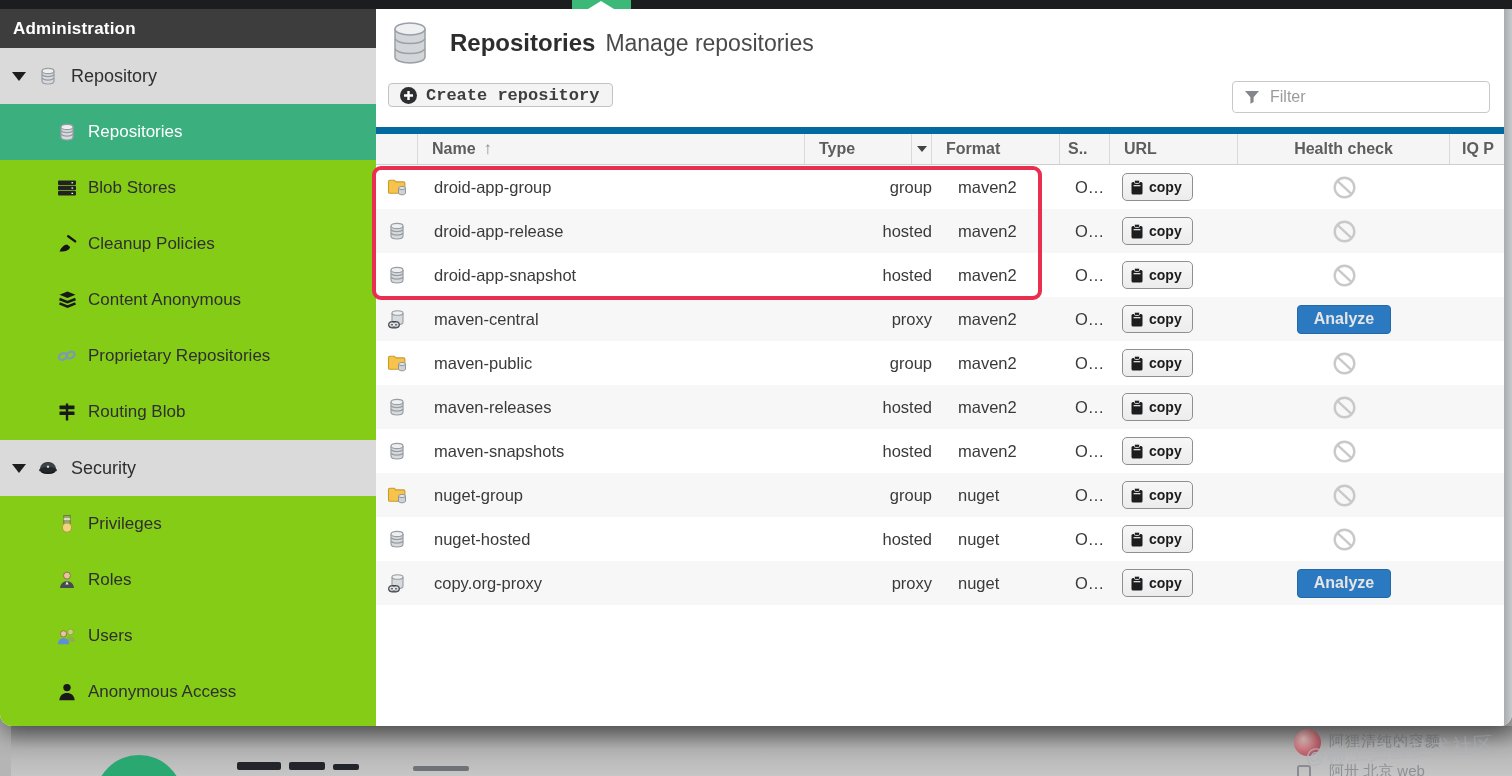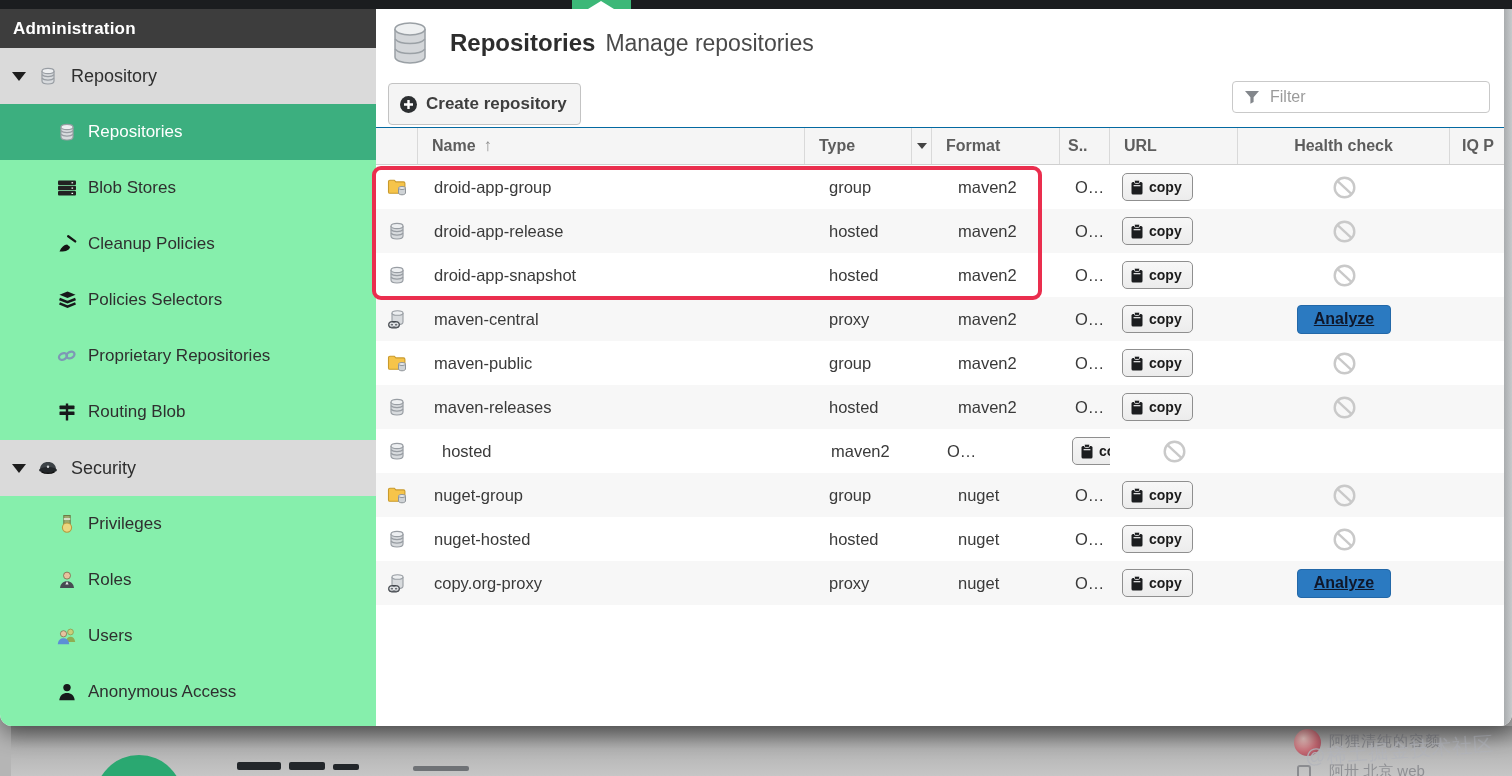--- a/index.html
+++ b/index.html
@@ -25,21 +25,21 @@
 
   
   .window { position:absolute; left:0; top:0; width:1512px; height:726px; background:#fff;
     border-radius:0 0 12px 12px; overflow:hidden; box-shadow:0 8px 22px rgba(0,0,0,.45); }
   .topstrip { position:absolute; left:0; top:0; width:1512px; height:9px; background:#1b1d1f; }
   .tab-active { position:absolute; left:572px; top:0; width:59px; height:9px; background:#3cb878; }
   .tab-notch { position:absolute; left:588px; top:1px; width:0; height:0;
     border-left:13px solid transparent; border-right:13px solid transparent; border-bottom:8px solid #fff; }
 
   
-  .sidebar { position:absolute; left:0; top:9px; width:376px; height:717px; background:#86efac; }
+  .sidebar { position:absolute; left:0; top:9px; width:376px; height:717px; background:#84cc16; }
   .admin-bar { height:39px; background:#3d3d3d; color:#fff; font-weight:bold; font-size:17px;
     display:flex; align-items:center; padding-left:13px; letter-spacing:.2px; }
   .nav { position:absolute; left:0; top:39px; width:100%; }
   .nav-group, .nav-item { height:56px; display:flex; align-items:center; font-size:18px; color:#2f2f2f; cursor:pointer; }
   .nav-group { background:#dadada; padding-left:12px; }
   .nav-item { padding-left:56px; font-size:17px; }
   .nav-item.selected { background:#3caf7f; color:#fff; }
   .caret { width:0; height:0; border-left:7px solid transparent; border-right:7px solid transparent;
     border-top:9px solid #1d1d1d; margin-right:11px; }
   .nav-ico { width:22px; height:22px; display:inline-flex; align-items:center; justify-content:center; margin-right:10px; flex:none; }
@@ -48,57 +48,57 @@
 
   
   .main { position:absolute; left:376px; top:9px; width:1128px; height:717px; background:#fff; }
   .scrollstrip { position:absolute; right:0; top:9px; width:8px; height:717px;
     background:linear-gradient(90deg,#a9acae,#c7cacc); }
 
   .page-header { position:absolute; left:14px; top:8px; height:52px; display:flex; align-items:center; }
   .page-title { font-size:24px; font-weight:bold; color:#2d2d2d; margin-left:10px; }
   .page-subtitle { font-size:23px; color:#4a4a4a; margin-left:10px; }
 
-  .toolbar-btn { position:absolute; left:12px; top:74px; height:42px; display:inline-flex; align-items:center;
+  .toolbar-btn { position:absolute; left:12px; top:74px; height:24px; display:inline-flex; align-items:center;
     gap:8px; padding:0 13px 0 10px; background:#f4f4f4; border:1px solid #c3c3c3; border-radius:4px;
-    font-size:17px; font-weight:bold; color:#3e3e3e; cursor:pointer; }
+    font-size:17px; font-weight:bold; color:#3e3e3e; cursor:pointer;font-family:Liberation Mono, monospace; }
   .filter-box { position:absolute; left:856px; top:72px; width:258px; height:32px; background:#fff;
     border:1px solid #c9c9c9; border-radius:4px; display:flex; align-items:center; padding:0 8px 0 10px; }
   .filter-box input { border:none; outline:none; flex:1; font-size:16px; color:#444; margin-left:9px;
     font-family:"Liberation Sans",sans-serif; background:transparent; }
   .filter-box input::placeholder { color:#9b9b9b; }
 
   
   .tbl { position:absolute; left:0; top:118px; width:1128px; }
   .tbl-head { display:grid; grid-template-columns:42px 387px 107px 20px 128px 50px 128px 212px 54px;
-    height:38px; background:#f5f5f5; border-top:1px solid #0369a1; border-bottom:1px solid #cfcfcf; }
+    height:38px; background:#f5f5f5; border-top:7px solid #0369a1; border-bottom:1px solid #cfcfcf; }
   .th { display:flex; align-items:center; font-size:16px; font-weight:bold; color:#5d5d5d;
     border-right:1px solid #d9d9d9; padding-left:14px; overflow:hidden; white-space:nowrap; }
   .th.center { justify-content:center; padding-left:0; }
   .th.menu { justify-content:center; padding-left:0; cursor:pointer; }
   .sort-arrow { color:#8d8d8d; font-weight:normal; margin-left:8px; font-size:17px; }
   .menu-tri { width:0; height:0; border-left:5px solid transparent; border-right:5px solid transparent; border-top:6px solid #444; }
 
   .tbl-body .row { display:grid; grid-template-columns:42px 387px 127px 128px 50px 128px 212px 54px;
     height:44px; align-items:center; cursor:pointer; }
   .tbl-body .row:nth-child(even) { background:#f7f7f7; }
   .cell { font-size:16.5px; color:#3a3a3a; overflow:hidden; white-space:nowrap; }
   .c-icon { display:flex; justify-content:center; }
   .c-name { padding-left:16px; }
-  .c-type { padding-left:24px; }
+  .c-type { padding-left:24px;text-align:right; }
   .c-format { padding-left:26px; }
   .c-status { padding-left:15px; }
   .c-url { padding-left:12px; }
   .c-health { display:flex; justify-content:center; }
 
   .copy-btn { display:inline-flex; align-items:center; gap:5px; height:28px; padding:0 10px 0 7px;
     background:linear-gradient(180deg,#f7f7f7,#ececec); border:1.5px solid #8f8f8f; border-radius:5px;
     font-size:14px; font-weight:bold; color:#1c1c1c; cursor:pointer; font-family:"Liberation Sans",sans-serif; }
   .analyze-btn { height:29px; padding:0 16px; background:#2b7ac1; border:1px solid #2368a8; border-radius:4px;
-    color:#0f172a; font-size:16px; font-weight:bold; cursor:pointer; font-family:"Liberation Sans",sans-serif;text-decoration:underline; }
+    color:#e5e5e5; font-size:16px; font-weight:bold; cursor:pointer; font-family:"Liberation Sans",sans-serif; }
 
   .annotation-box { position:absolute; left:-4px; top:157px; width:670px; height:134px;
     border:4px solid #ea2e4e; border-radius:9px; pointer-events:none; z-index:5; }
 </style>
 </head>
 <body>
 
 <div id="stage">
 
   <div class="underpage">
@@ -167,21 +167,21 @@
         <span class="nav-label">Cleanup Policies</span>
       </div>
           <div class="nav-item">
         <span class="nav-ico">
               <svg width="21" height="20" viewBox="0 0 21 20">
                 <path d="M10.5 1.5l8 3.2-8 3.2-8-3.2z" fill="#17191b"></path>
                 <path d="M2.5 9l8 3.2 8-3.2" fill="none" stroke="#17191b" stroke-width="2.6"></path>
                 <path d="M2.5 13.4l8 3.2 8-3.2" fill="none" stroke="#17191b" stroke-width="2.6"></path>
               </svg>
             </span>
-        <span class="nav-label">Policies Selectors</span>
+        <span class="nav-label">Content Anonymous</span>
       </div>
           <div class="nav-item">
         <span class="nav-ico">
               <svg width="22" height="20" viewBox="0 0 22 20">
                 <g fill="none" stroke="#7e98b5" stroke-width="2.3">
                   <ellipse cx="7" cy="10.5" rx="4.2" ry="3.1" transform="rotate(-28 7 10.5)"></ellipse>
                   <ellipse cx="14.5" cy="9" rx="4.2" ry="3.1" transform="rotate(-28 14.5 9)"></ellipse>
                 </g>
               </svg>
             </span>
@@ -516,20 +516,21 @@
       <div class="cell"></div>
     </div>
             <div class="row">
       <div class="cell c-icon">
                 <svg width="20" height="20" viewBox="0 0 20 20">
                   <path d="M4 5v10c0 1.7 2.7 3 6 3s6-1.3 6-3V5" fill="#d8dbde" stroke="#989da3" stroke-width="1.2"></path>
                   <ellipse cx="10" cy="5" rx="6" ry="2.6" fill="#edeff1" stroke="#989da3" stroke-width="1.2"></ellipse>
                   <path d="M4 8.7c1 1.2 3.2 2 6 2s5-.8 6-2 M4 12.2c1 1.2 3.2 2 6 2s5-.8 6-2" fill="none" stroke="#989da3" stroke-width="1.2"></path>
                 </svg>
               </div>
+      <div class="cell c-name">maven-snapshots</div>
       <div class="cell c-type">hosted</div>
       <div class="cell c-format">maven2</div>
       <div class="cell c-status">O…</div>
       <div class="cell c-url">
         <button class="copy-btn">
           <span style="display:inline-flex">
                     <svg width="14" height="17" viewBox="0 0 14 17">
                       <rect x="1.5" y="3" width="11" height="12.5" rx="1.5" fill="#1b1d1f"></rect>
                       <rect x="4.5" y="1.2" width="5" height="3.2" rx="1" fill="#1b1d1f" stroke="#ededed" stroke-width=".9"></rect>
                       <rect x="3.6" y="6" width="6.8" height="1.3" fill="#f2f2f2" opacity=".9"></rect>

